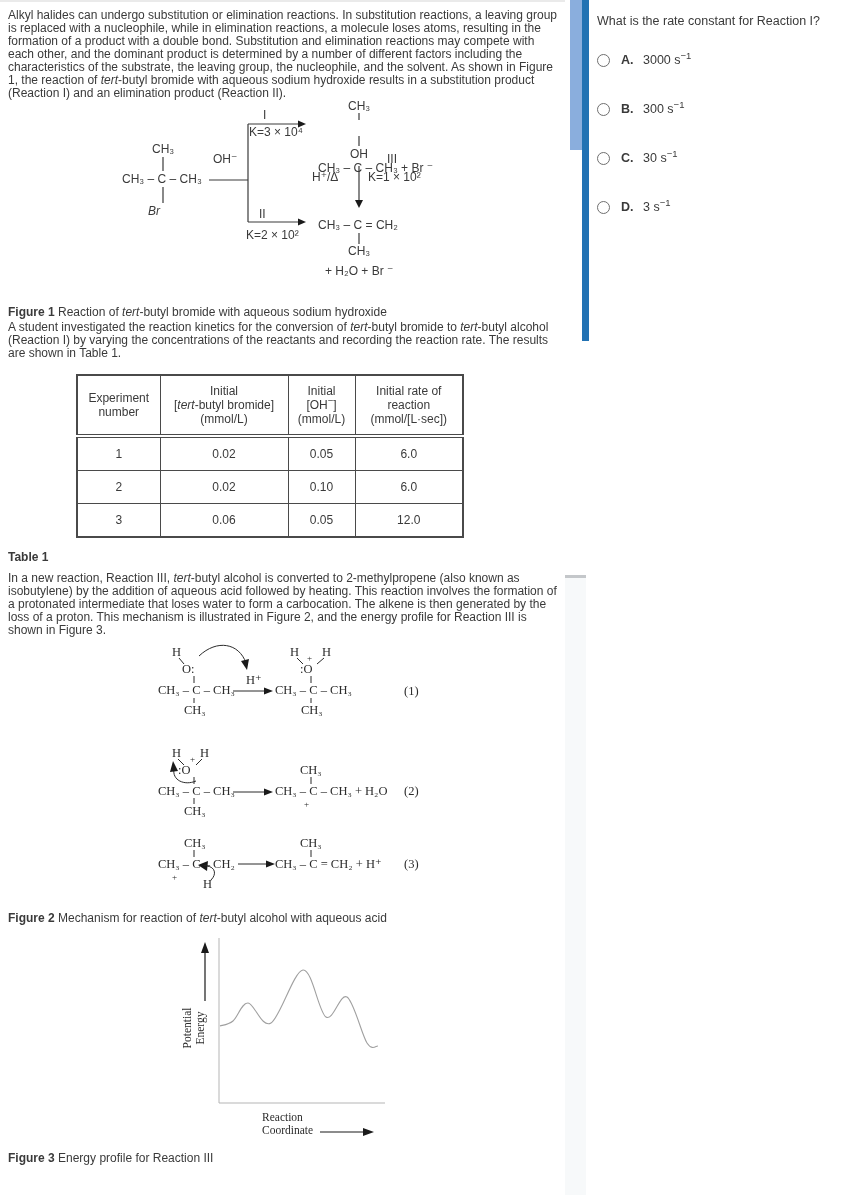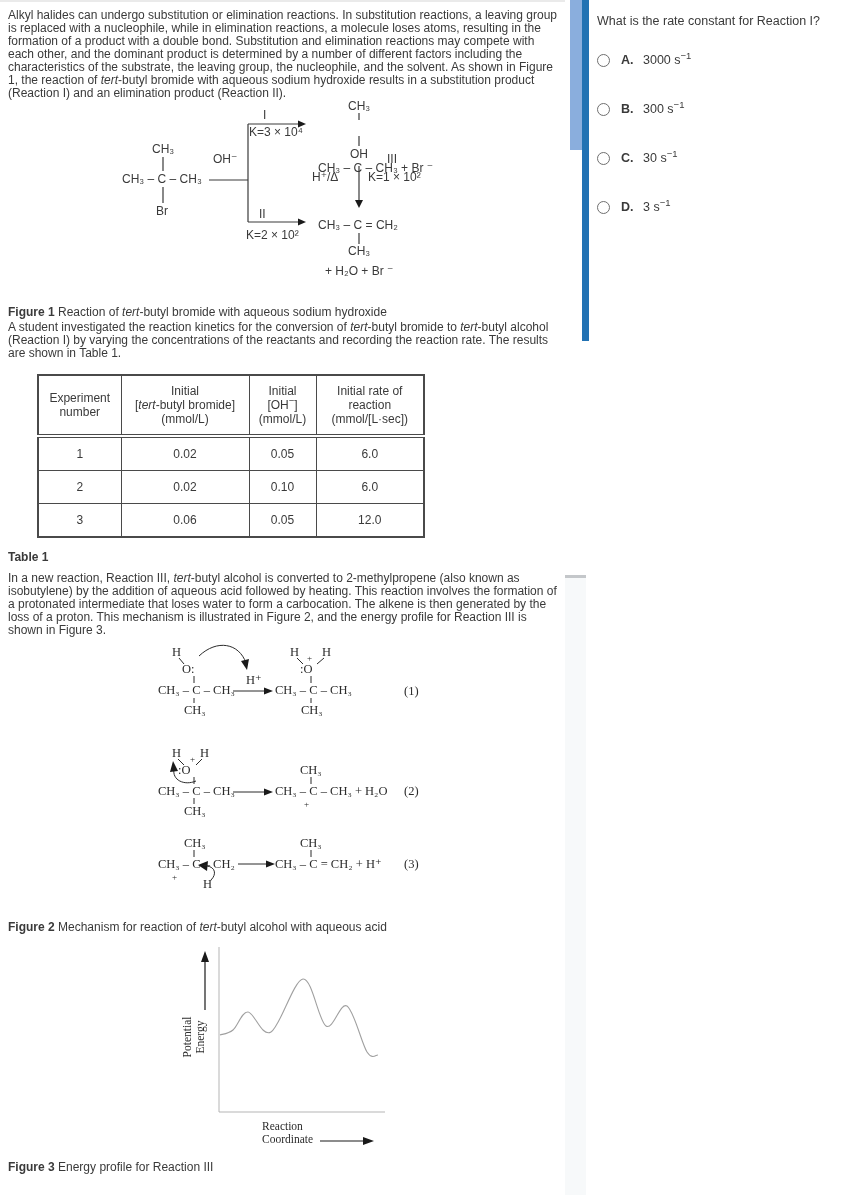--- a/index.html
+++ b/index.html
@@ -5,31 +5,31 @@
   html,body{margin:0;padding:0;background:#fff;}
   .page{position:relative;width:841px;height:1195px;background:#fff;overflow:hidden;
         font-family:"Liberation Sans","DejaVu Sans",sans-serif;color:#3a3a3a;}
   .passage{position:absolute;left:0;top:0;width:565px;height:1009px;background:#fff;}
   .top-strip{position:absolute;left:0;top:0;width:565px;height:2px;background:#eaeaea;}
   .para{margin:0 5px 0 8px;font-size:12px;line-height:13px;}
   .p1{margin-top:9px;}
   .p2{margin-top:2px;}
   .p3{margin-top:8px;}
   .caption{margin:0 5px 0 8px;font-size:12px;line-height:13px;}
-  .c2{margin-top:17px;}
+  .c2{margin-top:8px;}
   .fig{position:relative;width:565px;}
   .fig1{height:206px;}
   .fig2{height:267px;}
   .fig3{height:212px;margin-top:8px;}
   .fig svg{position:absolute;left:0;top:0;}
   .lbl{position:absolute;white-space:pre;}
   .fig1 .lbl{font-size:12px;line-height:13px;color:#3a3a3a;}
   .fig2 .lbl,.fig3 .lbl{font-family:"Liberation Serif","DejaVu Serif",serif;font-size:12.5px;line-height:13px;color:#2b2b2b;}
   .lbl.sm{font-size:9px;line-height:9px;}
-  table.t1{border-collapse:collapse;margin:14px 0 0 37px;font-size:12px;color:#3a3a3a;
+  table.t1{border-collapse:collapse;margin:14px 0 0 76px;font-size:12px;color:#3a3a3a;
            text-align:center;border:2px solid #4a4a4a;}
   .t1 th,.t1 td{border:1px solid #4a4a4a;font-weight:normal;}
   .t1 th{padding:8px 6px;line-height:14px;white-space:pre-line;border-bottom:4px double #4a4a4a;}
   .t1 td{padding:9px 4px;}
   .tlabel{margin:12px 5px 0 8px;font-size:12px;font-weight:bold;}
   sup{line-height:0;font-size:9.5px;}
   .rail{position:absolute;left:565px;top:0;width:21px;height:1195px;background:#fff;}
   .thumb{position:absolute;left:5px;top:0;width:12px;height:150px;background:#8aaedd;}
   .dash{position:absolute;left:0;top:575px;width:21px;height:3px;background:#c4c7ca;}
   .trackb{position:absolute;left:0;top:578px;width:21px;height:617px;background:#f7f9fa;}
@@ -74,21 +74,21 @@
         </g>
         <g fill="#1a1a1a">
           <polygon points="298,20.5 298,27.5 306,24"></polygon>
           <polygon points="298,118.5 298,125.5 306,122"></polygon>
           <polygon points="355,100 363,100 359,108"></polygon>
         </g>
       </svg>
       <div>
           <span class="lbl" style="left: 152px; top: 43px;">CH₃</span>
           <span class="lbl" style="left: 122px; top: 73px;">CH₃ – C – CH₃</span>
-          <span class="lbl" style="left: 156px; top: 105px;">Br</span>
+          <span class="lbl" style="left: 148px; top: 105px; font-style: italic;">Br</span>
           <span class="lbl" style="left: 213px; top: 53px;">OH⁻</span>
           <span class="lbl" style="left: 263px; top: 9px;">I</span>
           <span class="lbl" style="left: 249px; top: 26px; text-align: right;">K=3 × 10⁴</span>
           <span class="lbl" style="left: 259px; top: 108px;">II</span>
           <span class="lbl" style="left: 246px; top: 129px;">K=2 × 10²</span>
           <span class="lbl" style="left: 348px; top: 0px;">CH₃</span>
           <span class="lbl" style="left: 318px; top: 21px; margin-top: 41px;">CH₃ – C – CH₃ + Br ⁻</span>
           <span class="lbl" style="left: 350px; top: 48px;">OH</span>
           <span class="lbl" style="left: 387px; top: 53px;">III</span>
           <span class="lbl" style="left: 312px; top: 71px;">H⁺/Δ</span>

